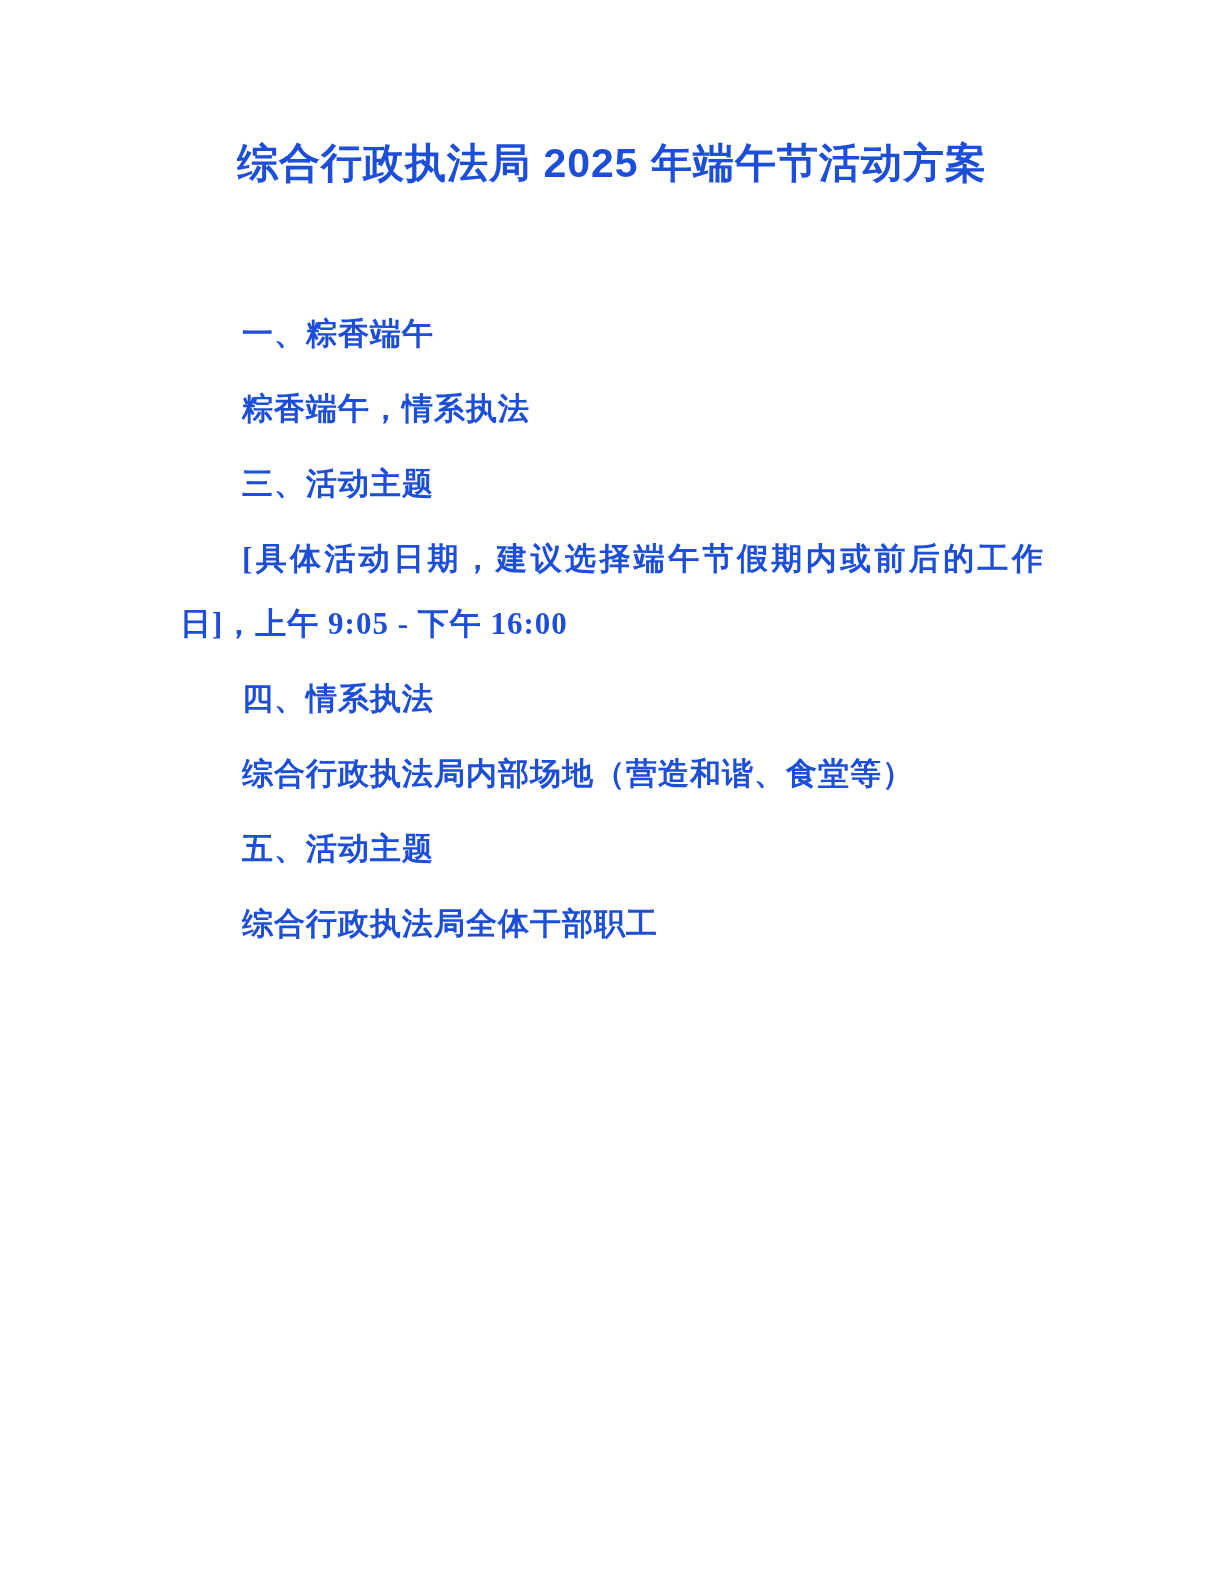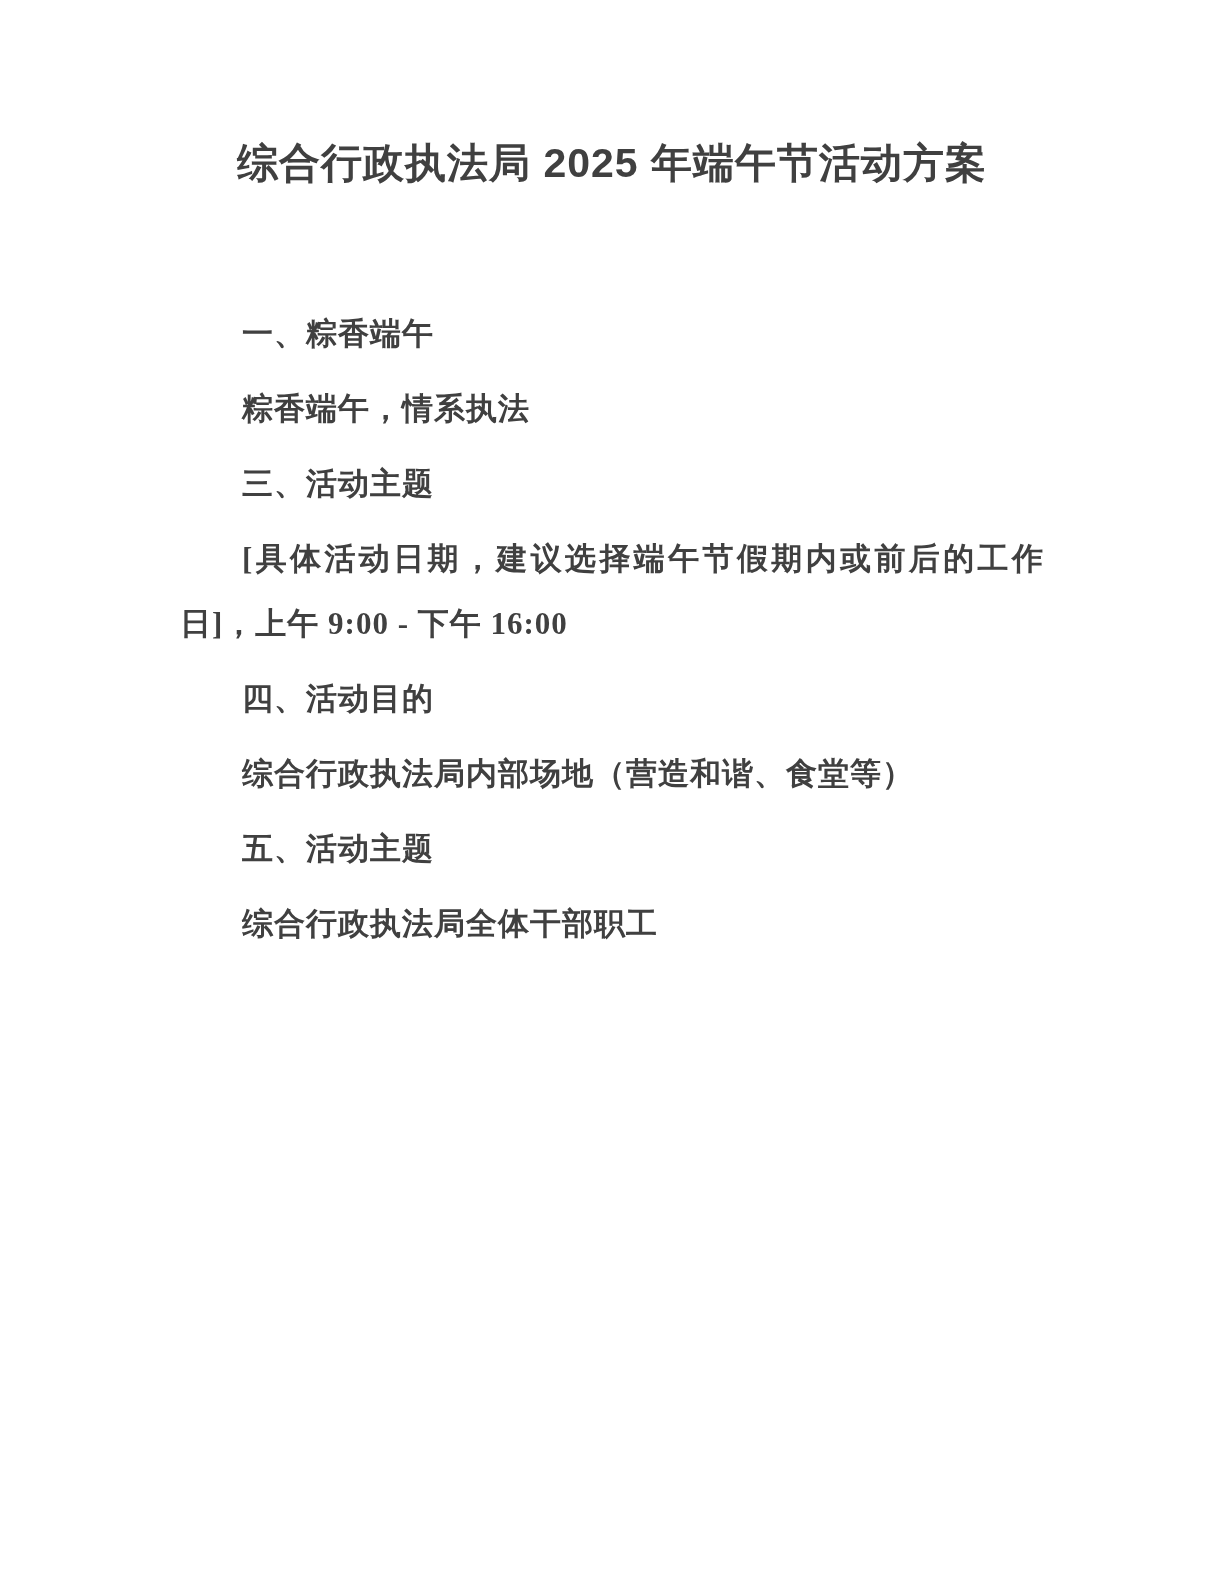--- a/index.html
+++ b/index.html
@@ -5,21 +5,21 @@
   html, body {
     margin: 0;
     padding: 0;
     background: #ffffff;
   }
   .page {
     position: relative;
     width: 1224px;
     height: 1141px;
     background: #ffffff;
-    color: #404040;
+    color: #1d4ed8;
     box-sizing: border-box;
     padding: 138px 180px 0 180px;
     overflow: hidden;
   }
   .doc-title {
     font-family: "Liberation Sans", "DejaVu Sans", sans-serif;
     font-weight: bold;
     font-size: 41px;
     line-height: 1.25;
     text-align: center;
@@ -57,25 +57,25 @@
   <h1 class="doc-title">综合行政执法局 2025 年端午节活动方案</h1>
 
   <section class="doc-section">
     <h2 class="doc-heading">一、粽香端午</h2>
     <p class="doc-para">粽香端午，情系执法</p>
   </section>
 
 
   <section class="doc-section">
     <h2 class="doc-heading">三、活动主题</h2>
-    <p class="doc-para">[具体活动日期，建议选择端午节假期内或前后的工作日]，上午 9:00 - 下午 16:00</p>
+    <p class="doc-para">[具体活动日期，建议选择端午节假期内或前后的工作日]，上午 9:05 - 下午 16:00</p>
   </section>
 
   <section class="doc-section">
-    <h2 class="doc-heading">四、活动目的</h2>
+    <h2 class="doc-heading">四、情系执法</h2>
     <p class="doc-para">综合行政执法局内部场地（营造和谐、食堂等）</p>
   </section>
 
   <section class="doc-section">
     <h2 class="doc-heading">五、活动主题</h2>
     <p class="doc-para">综合行政执法局全体干部职工</p>
   </section>
 
 </div>
 

